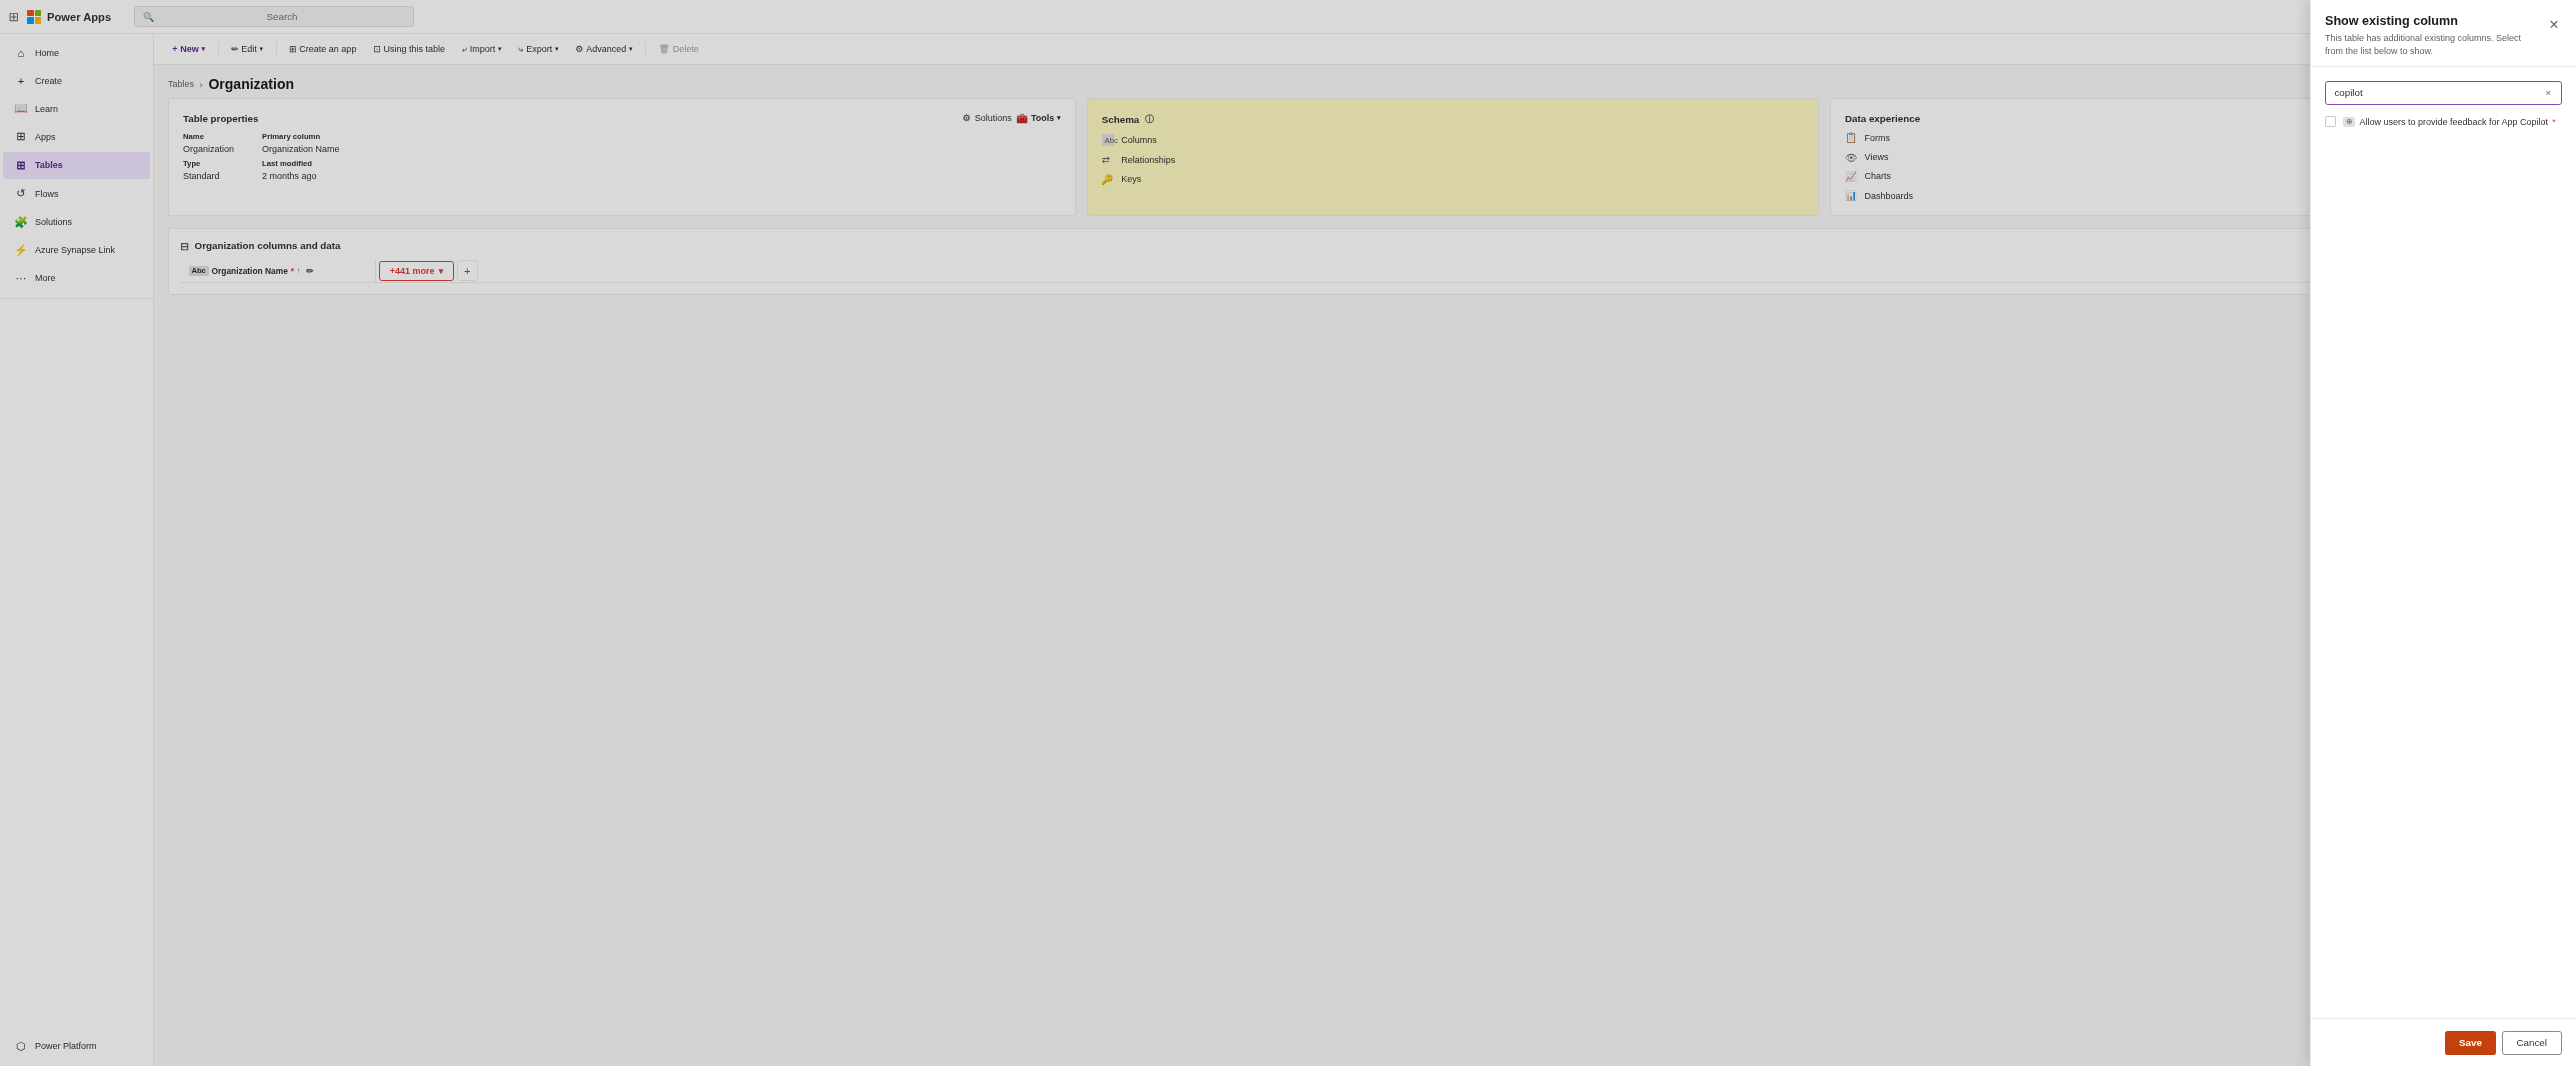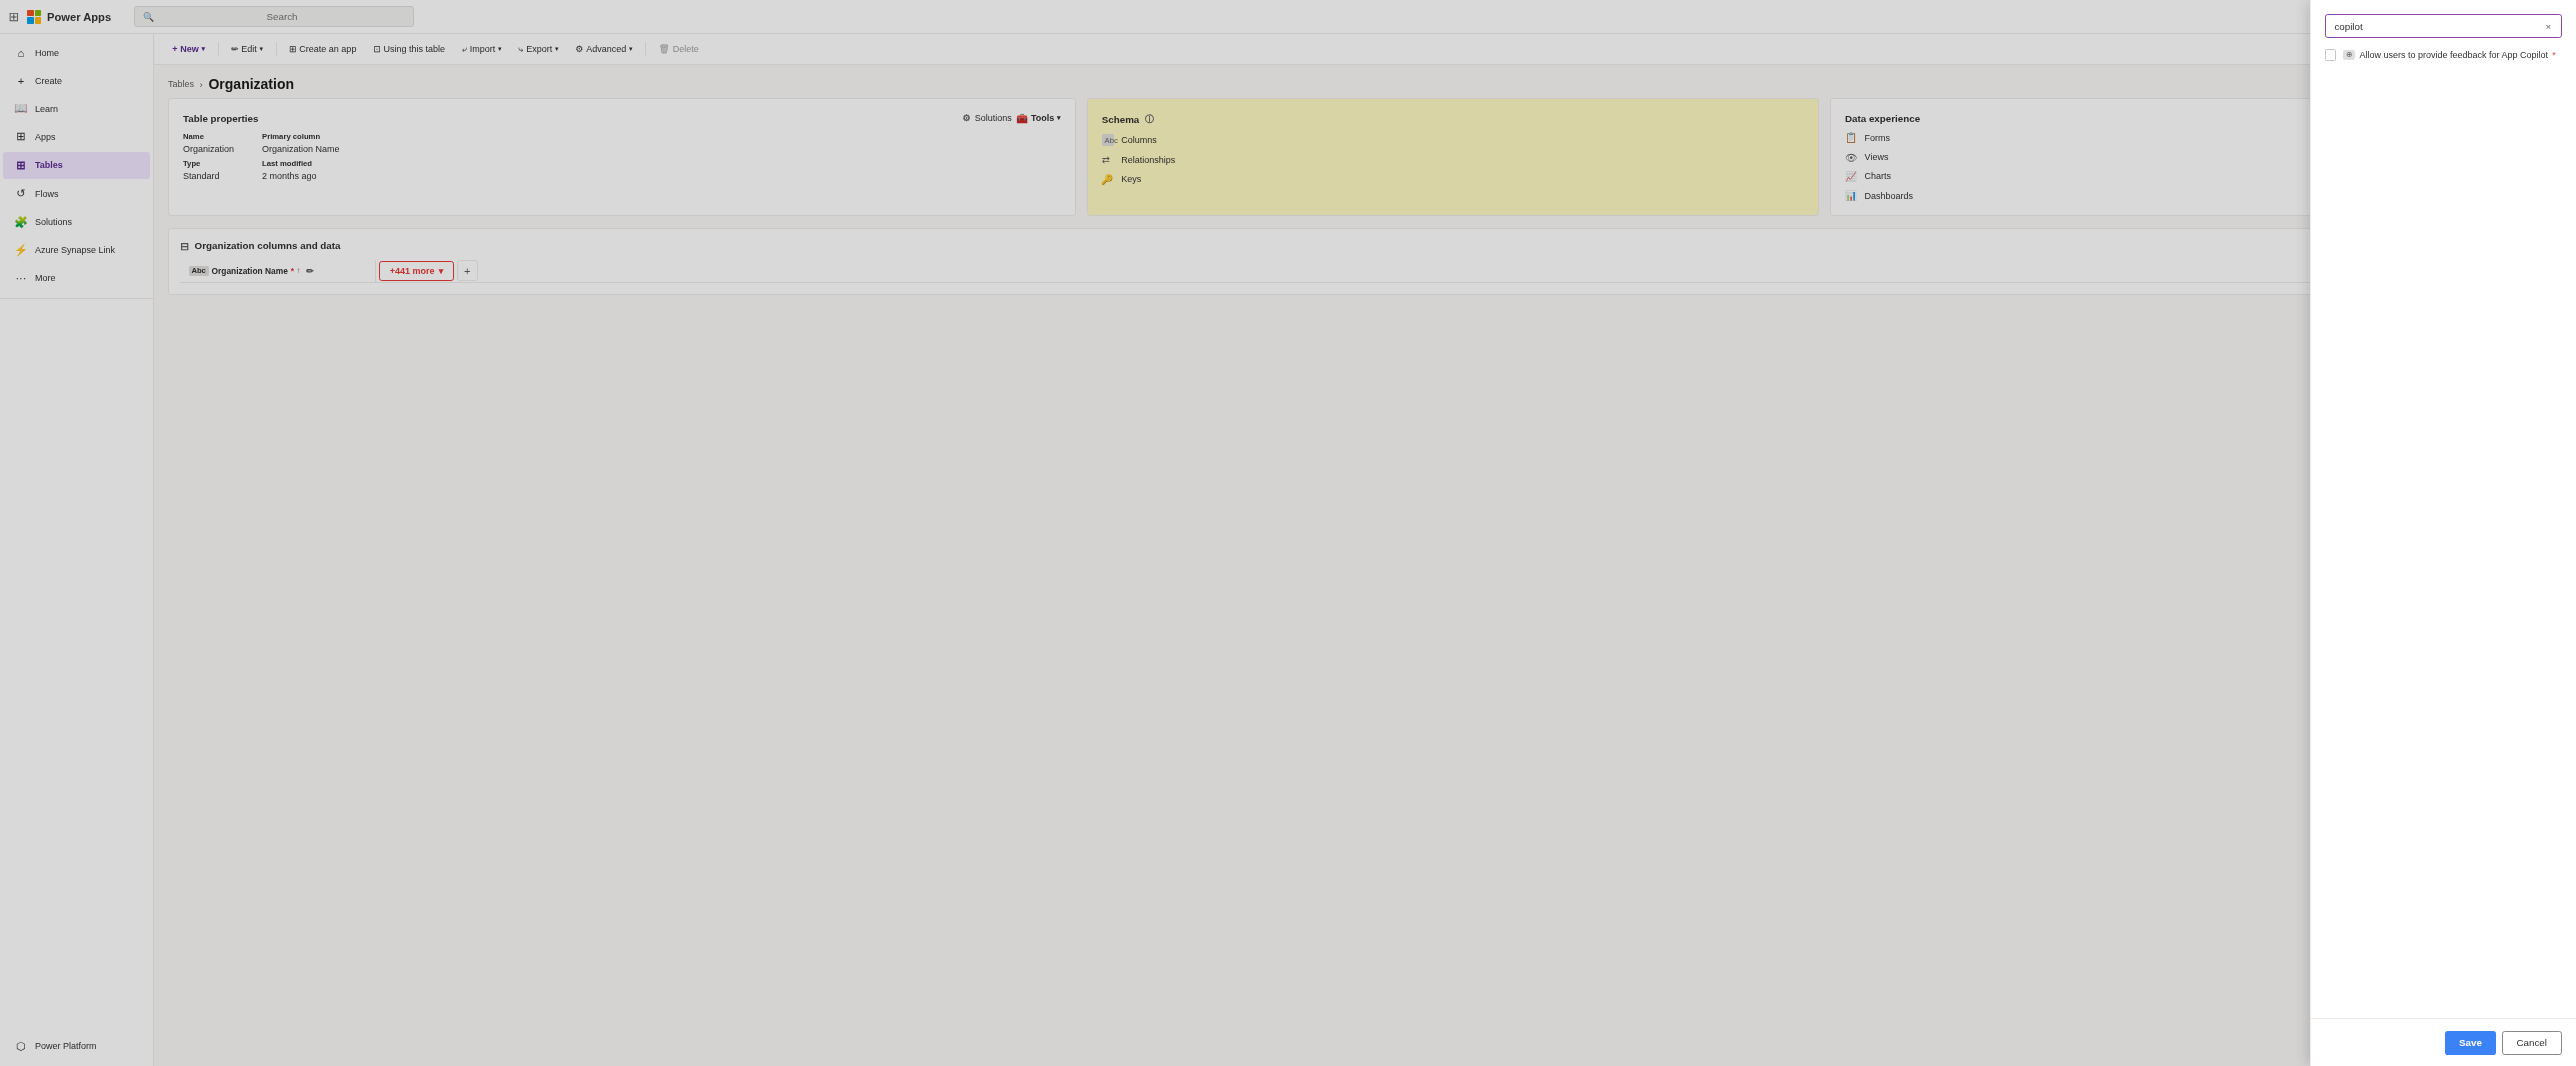--- a/index.html
+++ b/index.html
@@ -161,21 +161,21 @@
     .panel-checkbox { width: 11.2px; height: 11.2px; border: 1.4px solid #c8c6c4; border-radius: 1.4px; cursor: pointer; appearance: none; -webkit-appearance: none; }
     .panel-checkbox-label { font-size: 9px; color: #323130; display: flex; align-items: center; gap: 4.2px; }
     .required-star { color: #e53935; }
     .tag-icon { font-size: 7.7px; background: #e1dfdd; border-radius: 2.1px; padding: 0.7px 2.8px; color: #616161; }
 
     .panel-footer {
       display: flex; justify-content: flex-end; gap: 5.6px;
       padding: 11.2px 14px; border-top: 0.7px solid #edebe9;
     }
     .btn-primary {
-      background: #3b82f6; color: #fff; border: none; border-radius: 2.8px;
+      background: #c2410c; color: #fff; border: none; border-radius: 2.8px;
       padding: 5.6px 14px; font-size: 9.8px; cursor: pointer; font-weight: 600;
     }
     .btn-secondary {
       background: #fff; color: #323130; border: 0.7px solid #8a8886; border-radius: 2.8px;
       padding: 5.6px 14px; font-size: 9.8px; cursor: pointer;
     }
   </style>
 </head>
 <body>
 
@@ -410,20 +410,27 @@
         </div>
       </div>
 
     </div>
   </div>
 </div>
 
 <div class="panel-overlay"></div>
 
 <div class="panel">
+  <div class="panel-header">
+    <div class="panel-title-block">
+      <div class="panel-title">Show existing column</div>
+      <div class="panel-subtitle">This table has additional existing columns. Select from the list below to show.</div>
+    </div>
+    <button class="panel-close">✕</button>
+  </div>
   <div class="panel-body">
     <div class="panel-search-wrapper">
       <input class="panel-search-input" type="text" value="copilot" style="">
       <button class="panel-search-clear">
         <span>×</span>
       </button>
     </div>
     <div class="panel-checkbox-row">
       <input type="checkbox" class="panel-checkbox" style="">
       <label class="panel-checkbox-label">

